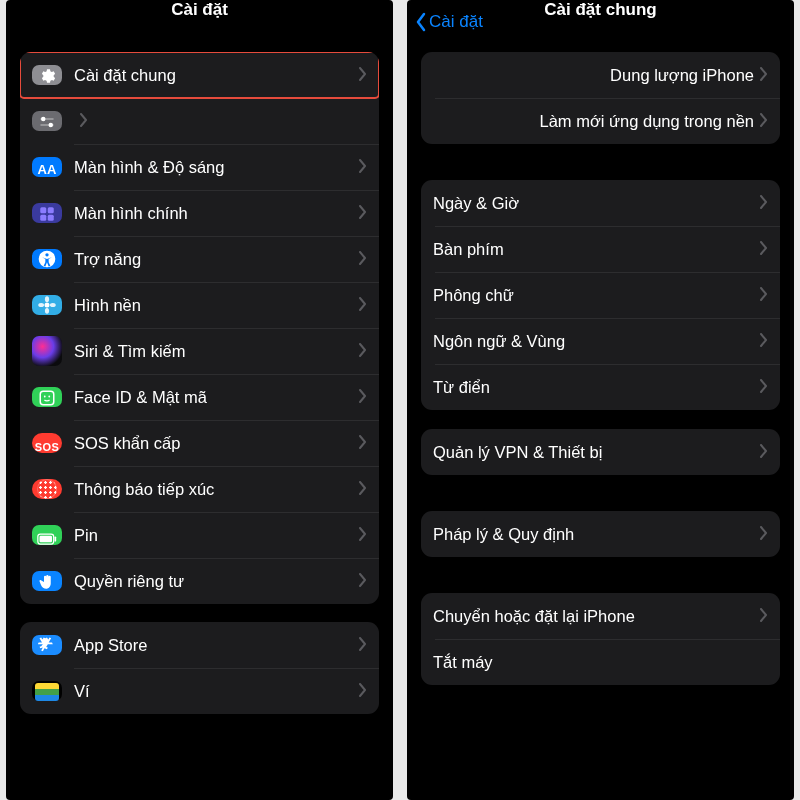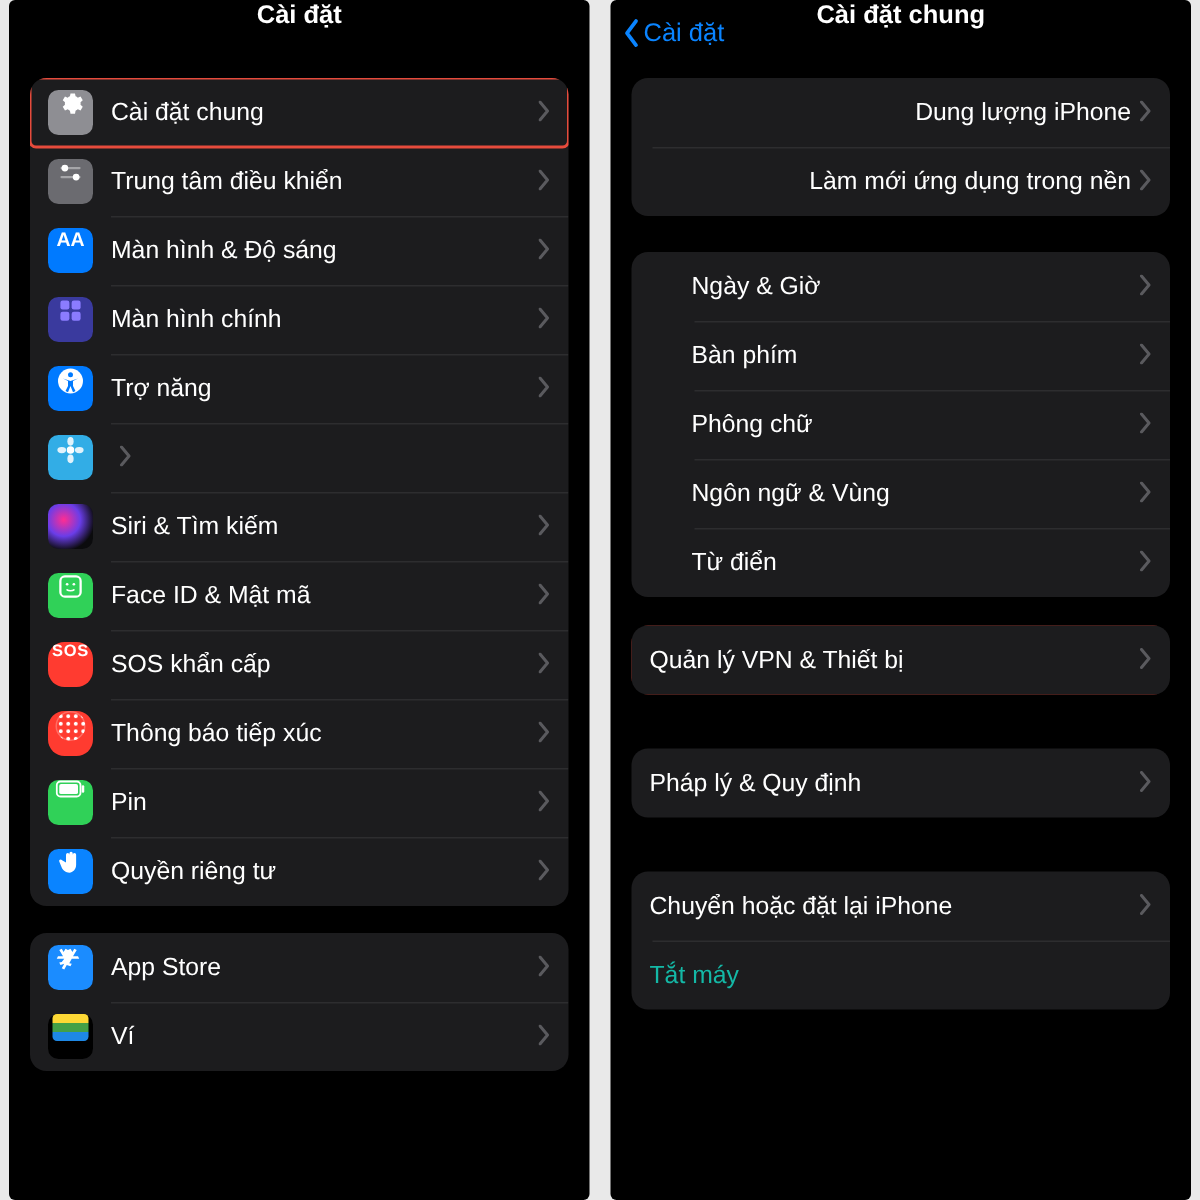--- a/index.html
+++ b/index.html
@@ -77,37 +77,37 @@
     position: absolute;
     left: 54px;
     right: 0;
     top: 0;
     height: 1px;
     background: rgba(255,255,255,0.08);
   }
   .noicon .row + .row::before { left: 14px; }
   .icon {
     width: 30px;
-    height: 30px;
+    height: 20px;
     border-radius: 7px;
     margin-right: 12px;
     display: flex;
-    align-items: flex-start;
+    align-items: flex-end;
     justify-content: center;
     flex: 0 0 30px;
     font-size: 14px;
     color: #fff;
   }
   .label {
     color: #fff;
     font-size: 16.5px;
     flex: 1;
     line-height: 1.15;
   }
-  .label.link { color: #14b8a6; }
+  .label.link { color: #ffffff; }
   .chev {
     color: #5a5a5e;
     font-size: 18px;
     margin-left: 6px;
   }
   .highlight {
     border: 2px solid #e64b3c;
     border-radius: 5px;
     position: absolute;
     pointer-events: none;
@@ -167,21 +167,20 @@
             <div class="highlight" style="left: -1px; right: -1px; top: -1px; height: 48px;"></div>
             <div class="row">
               <div class="icon bg-gray2">
                 <svg width="18" height="18" viewBox="0 0 24 24">
                   <rect x="4" y="5" width="6" height="6" rx="3" fill="#fff"></rect>
                   <rect x="3" y="7" width="18" height="2" rx="1" fill="#fff" opacity=".4"></rect>
                   <rect x="14" y="13" width="6" height="6" rx="3" fill="#fff"></rect>
                   <rect x="3" y="15" width="18" height="2" rx="1" fill="#fff" opacity=".4"></rect>
                 </svg>
               </div>
-              <div class="label">Trung tâm điều khiển</div>
               <span class="chev"><svg width="8" height="14" viewBox="0 0 8 14">
                   <path d="M1 1l5 6-5 6" stroke="#5a5a5e" stroke-width="2" fill="none" stroke-linecap="round" stroke-linejoin="round"></path>
                 </svg></span>
             </div>
             <div class="row">
               <div class="icon bg-blue">
                 <span style="font-weight:700;font-size:13px;">AA</span>
               </div>
               <div class="label">Màn hình &amp; Độ sáng</div>
               <span class="chev"><svg width="8" height="14" viewBox="0 0 8 14">
@@ -220,20 +219,21 @@
                 <svg width="20" height="20" viewBox="0 0 24 24">
                   <circle cx="12" cy="12" r="3" fill="#fff"></circle>
                   <g fill="#fff" opacity=".85">
                     <ellipse cx="12" cy="5" rx="2.5" ry="3.5"></ellipse>
                     <ellipse cx="12" cy="19" rx="2.5" ry="3.5"></ellipse>
                     <ellipse cx="5" cy="12" rx="3.5" ry="2.5"></ellipse>
                     <ellipse cx="19" cy="12" rx="3.5" ry="2.5"></ellipse>
                   </g>
                 </svg>
               </div>
+              <div class="label">Hình nền</div>
               <span class="chev"><svg width="8" height="14" viewBox="0 0 8 14">
                   <path d="M1 1l5 6-5 6" stroke="#5a5a5e" stroke-width="2" fill="none" stroke-linecap="round" stroke-linejoin="round"></path>
                 </svg></span>
             </div>
             <div class="row">
               <div class="icon siri-orb"></div>
               <div class="label">Siri &amp; Tìm kiếm</div>
               <span class="chev"><svg width="8" height="14" viewBox="0 0 8 14">
                   <path d="M1 1l5 6-5 6" stroke="#5a5a5e" stroke-width="2" fill="none" stroke-linecap="round" stroke-linejoin="round"></path>
                 </svg></span>
@@ -340,21 +340,21 @@
                   <path d="M1 1l5 6-5 6" stroke="#5a5a5e" stroke-width="2" fill="none" stroke-linecap="round" stroke-linejoin="round"></path>
                 </svg></span>
             </div>
             <div class="row">
               <div class="label">Làm mới ứng dụng trong nền</div>
               <span class="chev"><svg width="8" height="14" viewBox="0 0 8 14">
                   <path d="M1 1l5 6-5 6" stroke="#5a5a5e" stroke-width="2" fill="none" stroke-linecap="round" stroke-linejoin="round"></path>
                 </svg></span>
             </div>
           </div>
-        <div class="group noicon" id="right-g1" style="margin-top:24px;padding-left:28px;">
+        <div class="group noicon" id="right-g1" style="margin-top:36px;">
             <div class="row">
               <div class="label">Ngày &amp; Giờ</div>
               <span class="chev"><svg width="8" height="14" viewBox="0 0 8 14">
                   <path d="M1 1l5 6-5 6" stroke="#5a5a5e" stroke-width="2" fill="none" stroke-linecap="round" stroke-linejoin="round"></path>
                 </svg></span>
             </div>
             <div class="row">
               <div class="label">Bàn phím</div>
               <span class="chev"><svg width="8" height="14" viewBox="0 0 8 14">
                   <path d="M1 1l5 6-5 6" stroke="#5a5a5e" stroke-width="2" fill="none" stroke-linecap="round" stroke-linejoin="round"></path>

